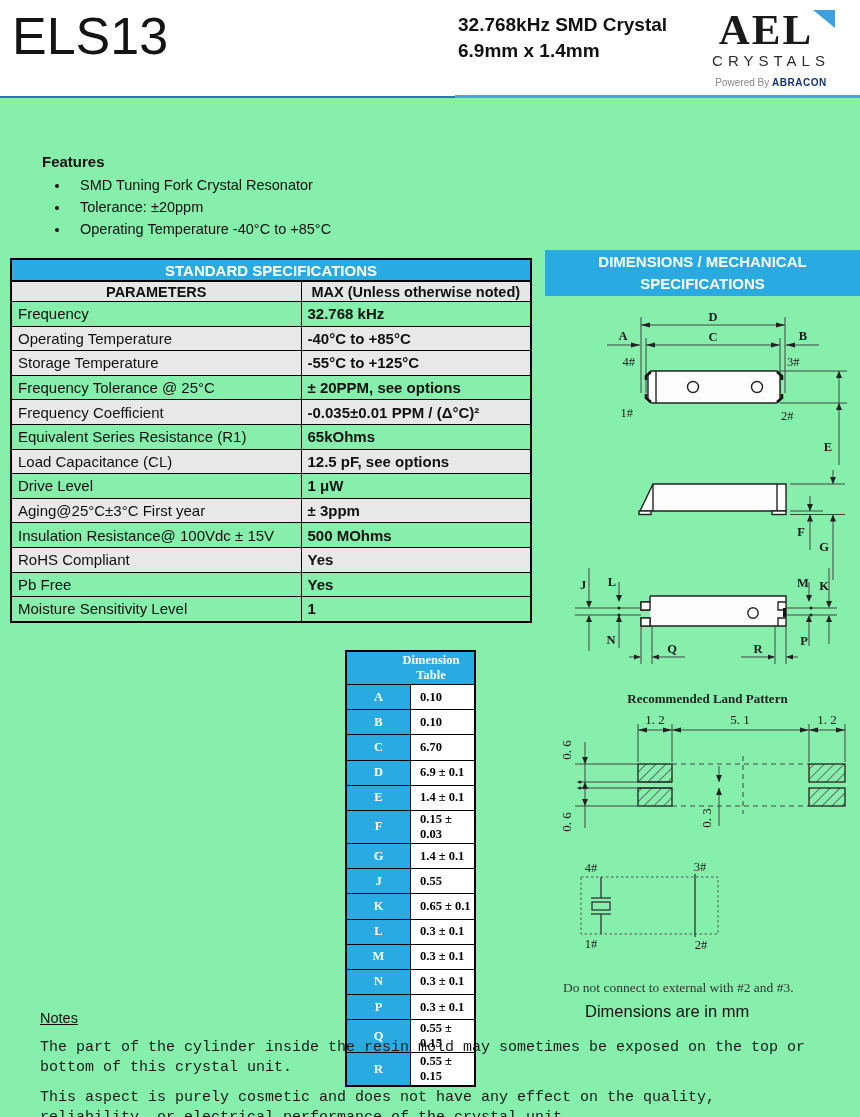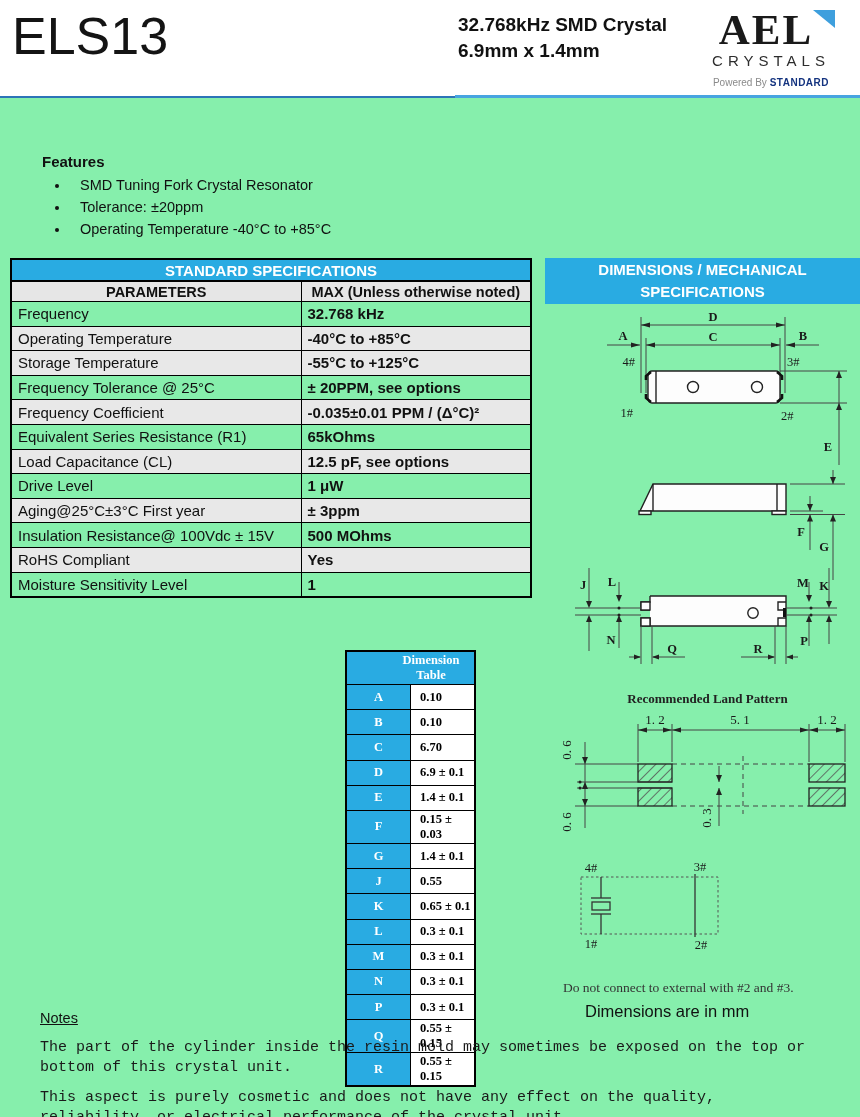--- a/index.html
+++ b/index.html
@@ -22,21 +22,21 @@
 
   table{border-collapse:collapse;}
   .spec-table{position:absolute;left:10px;top:258px;width:520px;border:2px solid #000;table-layout:fixed;}
   .spec-table th,.spec-table td{border:1px solid #000;padding:0 6px;height:23.6px;font-size:15px;color:#111;overflow:hidden;white-space:nowrap;}
   .spec-table .ttl{background:#29abe2;color:#fff;font-weight:700;text-align:center;height:20px;font-size:15px;border-bottom:2px solid #000;}
   .spec-table .colhdr th{background:#e6e6e6;font-weight:700;text-align:center;height:19px;font-size:14.5px;}
   .spec-table td.v{font-weight:700;}
   .spec-table tr.shaded td{background:#e8e8e8;}
   .spec-table col.c1{width:290px;} .spec-table col.c2{width:230px;}
 
-  .dims-hdr{position:absolute;left:545px;top:258px;width:315px;height:46px;background:#29abe2;color:#fff;
+  .dims-hdr{position:absolute;left:545px;top:250px;width:315px;height:46px;background:#29abe2;color:#fff;
     font-weight:700;font-size:15px;text-align:center;display:flex;flex-direction:column;justify-content:center;line-height:1.45;}
 
   .dim-table{position:absolute;left:345px;top:650px;width:131px;border:2px solid #000;table-layout:fixed;
     font-family:"Liberation Serif",serif;}
   .dim-table th,.dim-table td{border:1px solid #000;height:22.2px;font-size:12.5px;}
   .dim-table .ttl{background:#29abe2;color:#fff;font-weight:700;text-align:center;height:20px;padding-left:42px;}
   .dim-table td.k{background:#29abe2;color:#fff;font-weight:700;text-align:center;width:46px;}
   .dim-table td.dv{background:#fff;color:#000;font-weight:700;padding-left:9px;}
 
   svg text{font-family:"Liberation Serif",serif;fill:#1a1a1a;}
@@ -61,21 +61,21 @@
       <div>6.9mm x 1.4mm</div>
     </div>
     <div class="logo">
       <svg width="150" height="44" viewBox="0 0 150 44">
         <text x="70" y="38" text-anchor="middle" font-family="Liberation Sans, sans-serif" font-size="43" font-weight="700" fill="#1d3a8c" letter-spacing="2">AEL</text>
         <polygon points="139,4 139,22 117,4" fill="#3e9fdd"></polygon>
       </svg>
       <div class="logo-crystals">CRYSTALS</div>
       <div class="powered">
         <span>Powered By</span>
-        <b>STANDARD</b>
+        <b>ABRACON</b>
       </div>
     </div>
   </div>
   <div class="divider-l"></div>
   <div class="divider-r"></div>
 
   <div class="features">
     <h3>Features</h3>
     <ul>
       <li>SMD Tuning Fork Crystal Resonator</li>
@@ -134,20 +134,24 @@
         <tr class="shaded">
           <td class="p">Aging@25°C±3°C First year</td>
           <td class="v">± 3ppm</td>
         </tr>
         <tr>
           <td class="p">Insulation Resistance@ 100Vdc ± 15V</td>
           <td class="v">500 MOhms</td>
         </tr>
         <tr class="shaded">
           <td class="p">RoHS Compliant</td>
+          <td class="v">Yes</td>
+        </tr>
+        <tr>
+          <td class="p">Pb Free</td>
           <td class="v">Yes</td>
         </tr>
         <tr>
           <td class="p">Moisture Sensitivity Level</td>
           <td class="v">1</td>
         </tr>
       </tbody>
   </table>
 
   <div class="dims-hdr">

